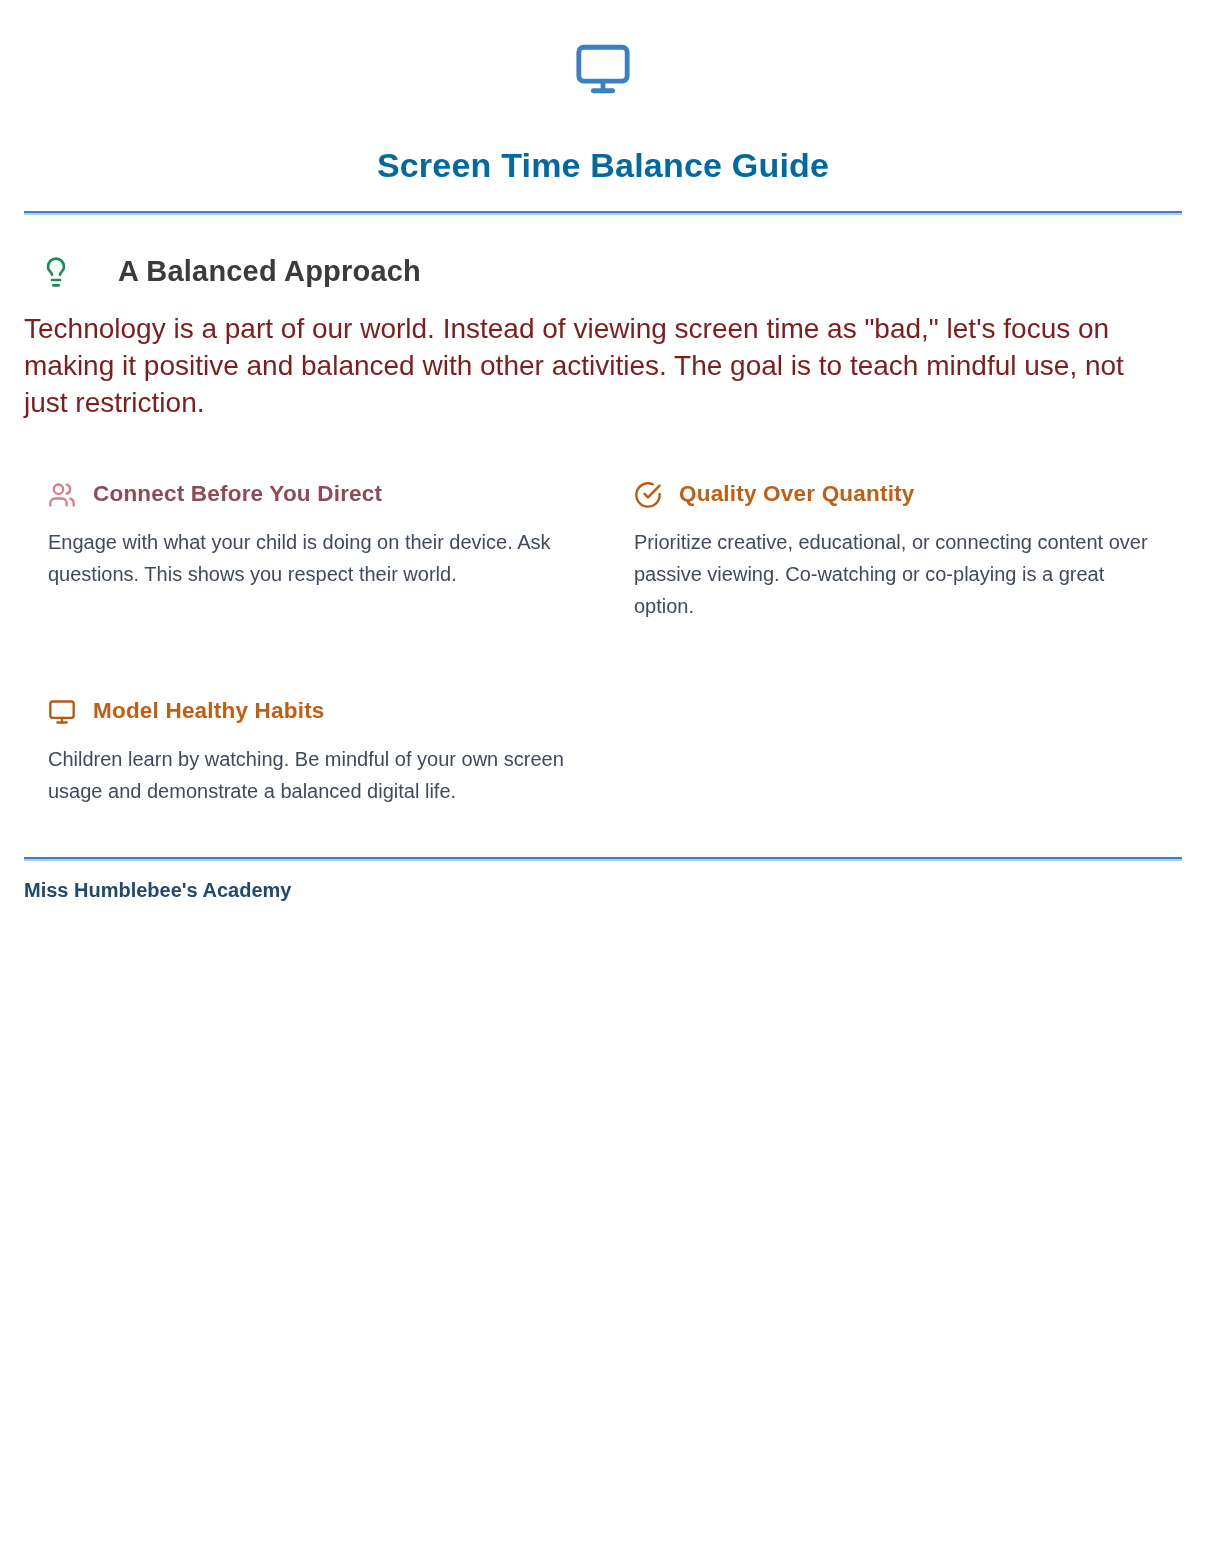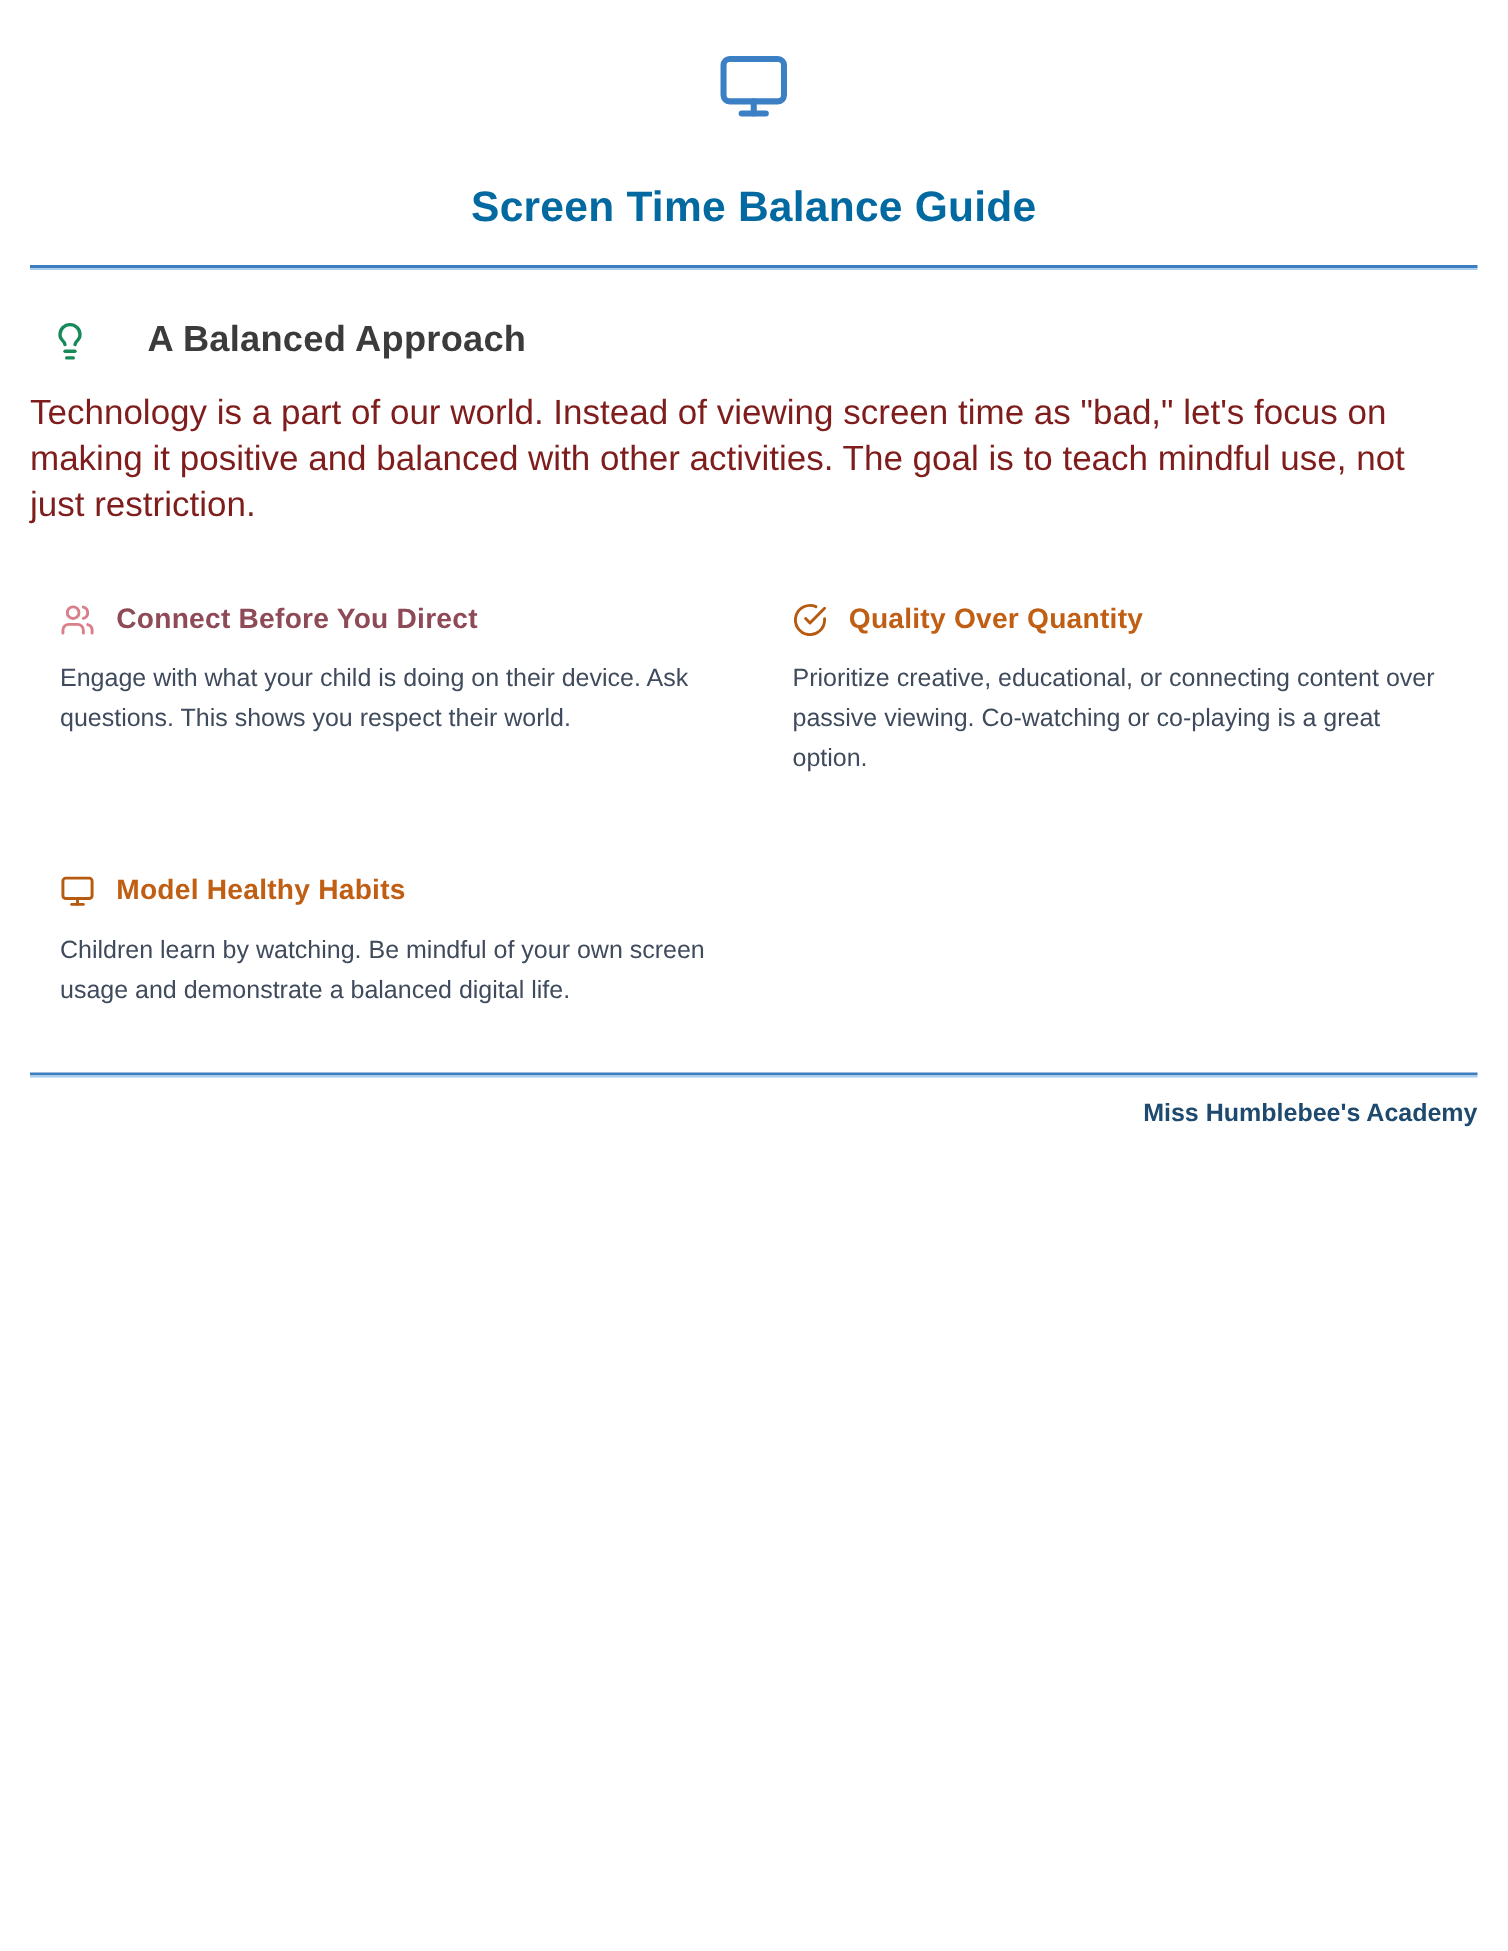--- a/index.html
+++ b/index.html
@@ -95,21 +95,21 @@
   }
 
   
   .footer-divider {
     margin-top: 50px;
     height: 4px;
     background: linear-gradient(to bottom, #3e7dc0 55%, #a9cdeb 55%);
   }
   .footer-brand {
     margin-top: 18px;
-    text-align: right;
+    text-align: left;
     font-size: 20px;
     font-weight: 700;
     color: #1d4a6e;
   }
 </style>
 </head>
 <body>
 
 <div class="page">
 

